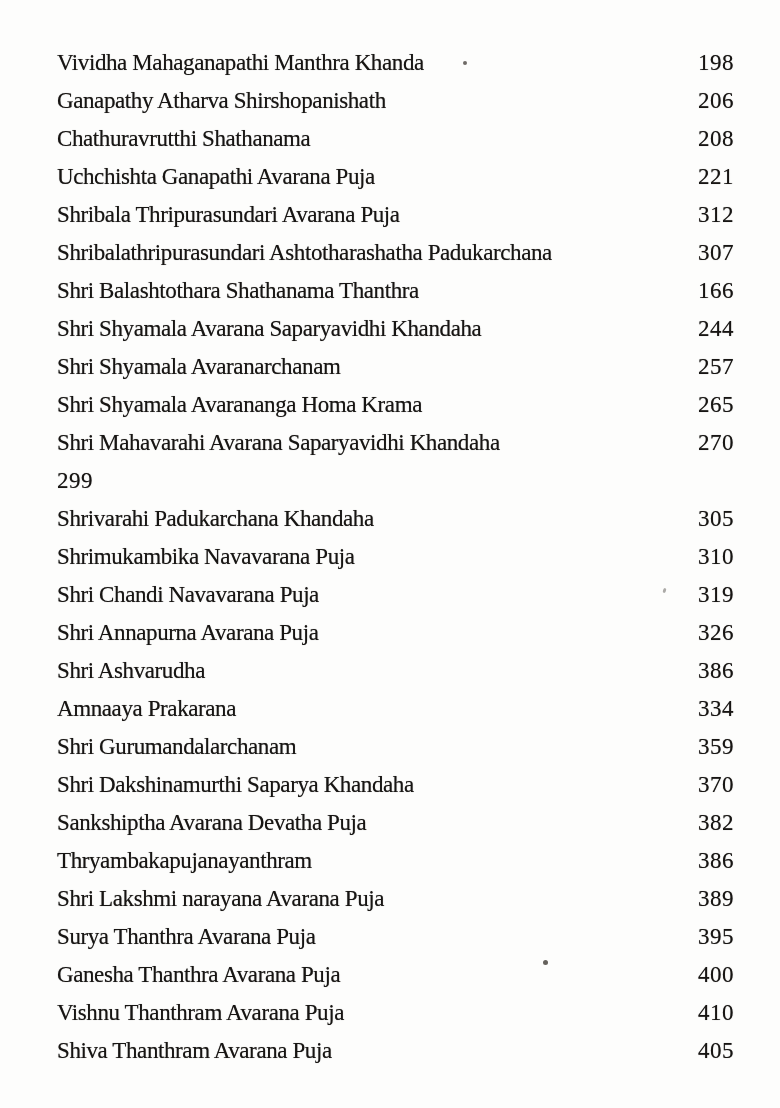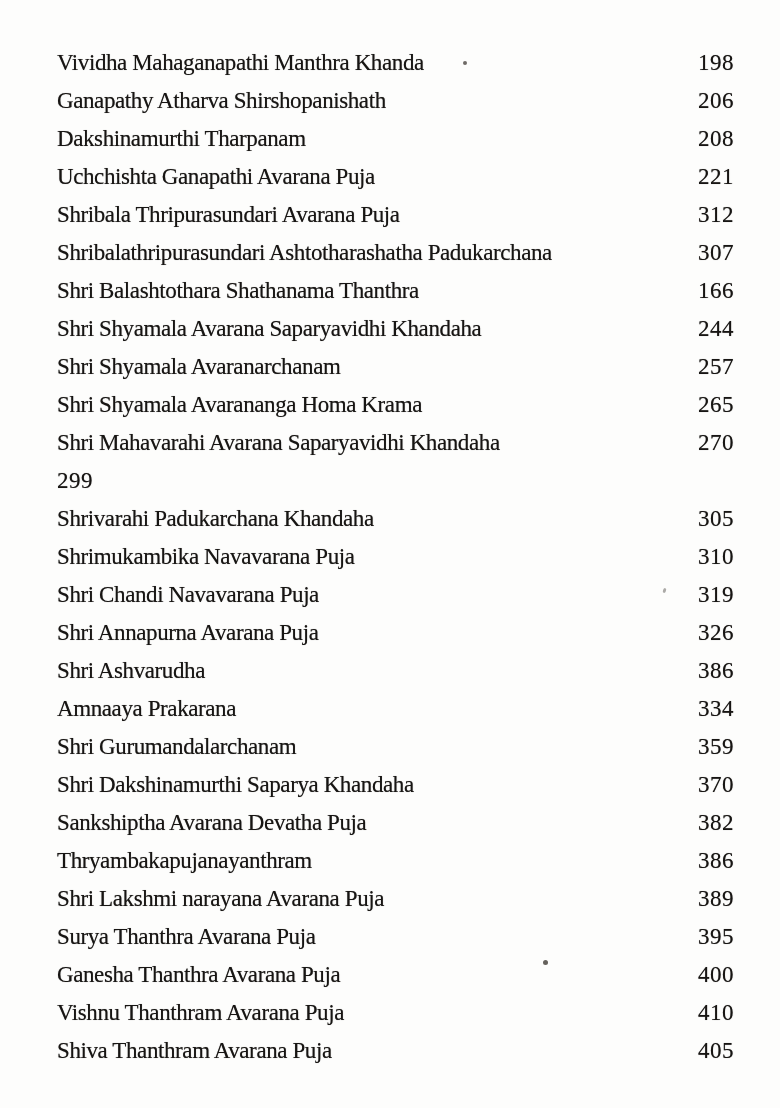--- a/index.html
+++ b/index.html
@@ -60,21 +60,21 @@
   <div class="toc" id="toc-list">
       <div class="row">
         <span class="title">Vividha Mahaganapathi Manthra Khanda</span>
         <span class="pagenum">198</span>
       </div>
       <div class="row">
         <span class="title">Ganapathy Atharva Shirshopanishath</span>
         <span class="pagenum">206</span>
       </div>
       <div class="row">
-        <span class="title">Dakshinamurthi Tharpanam</span>
+        <span class="title">Chathuravrutthi Shathanama</span>
         <span class="pagenum">208</span>
       </div>
       <div class="row">
         <span class="title">Uchchishta Ganapathi Avarana Puja</span>
         <span class="pagenum">221</span>
       </div>
       <div class="row">
         <span class="title">Shribala Thripurasundari Avarana Puja</span>
         <span class="pagenum">312</span>
       </div>

